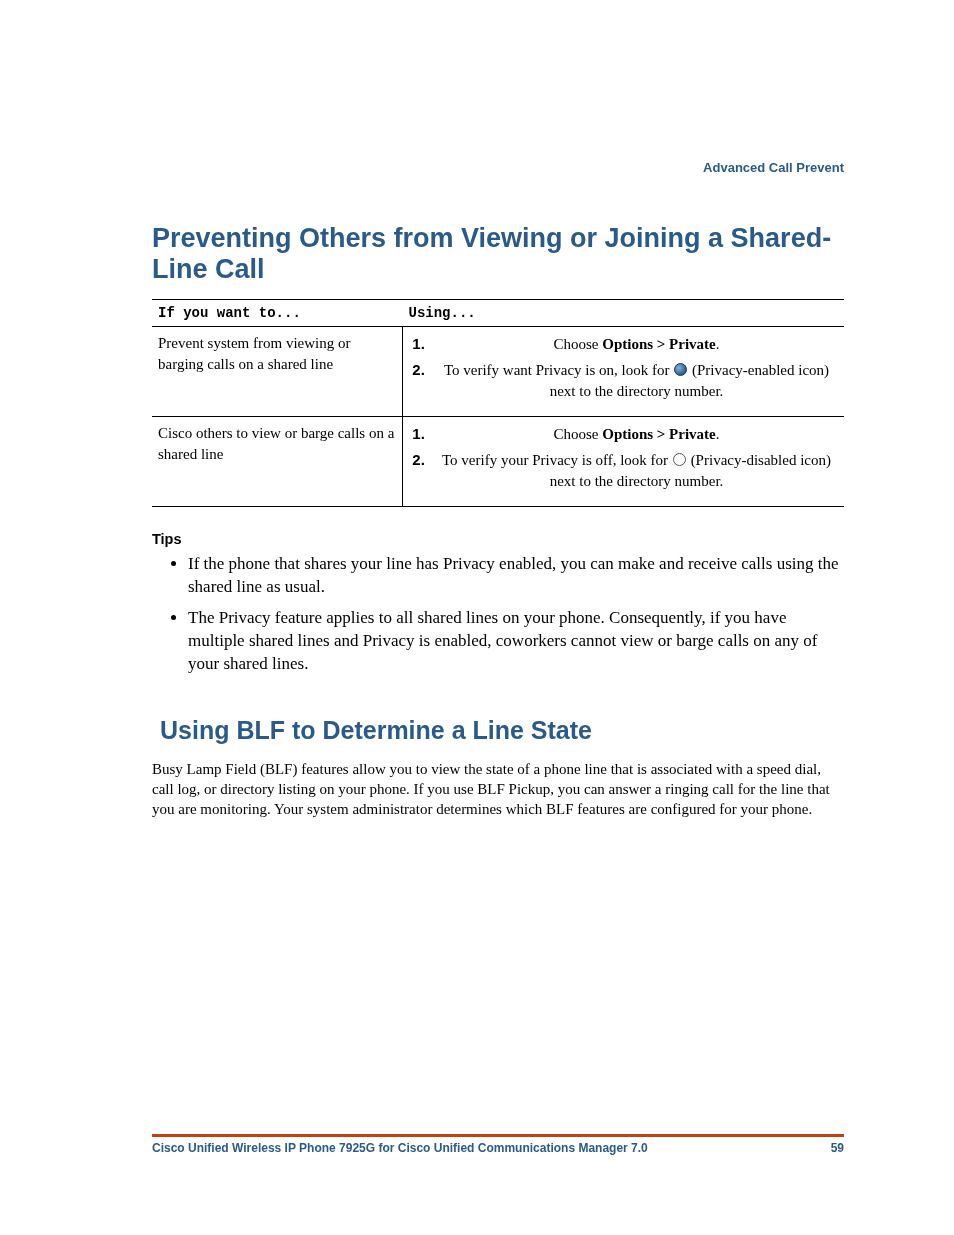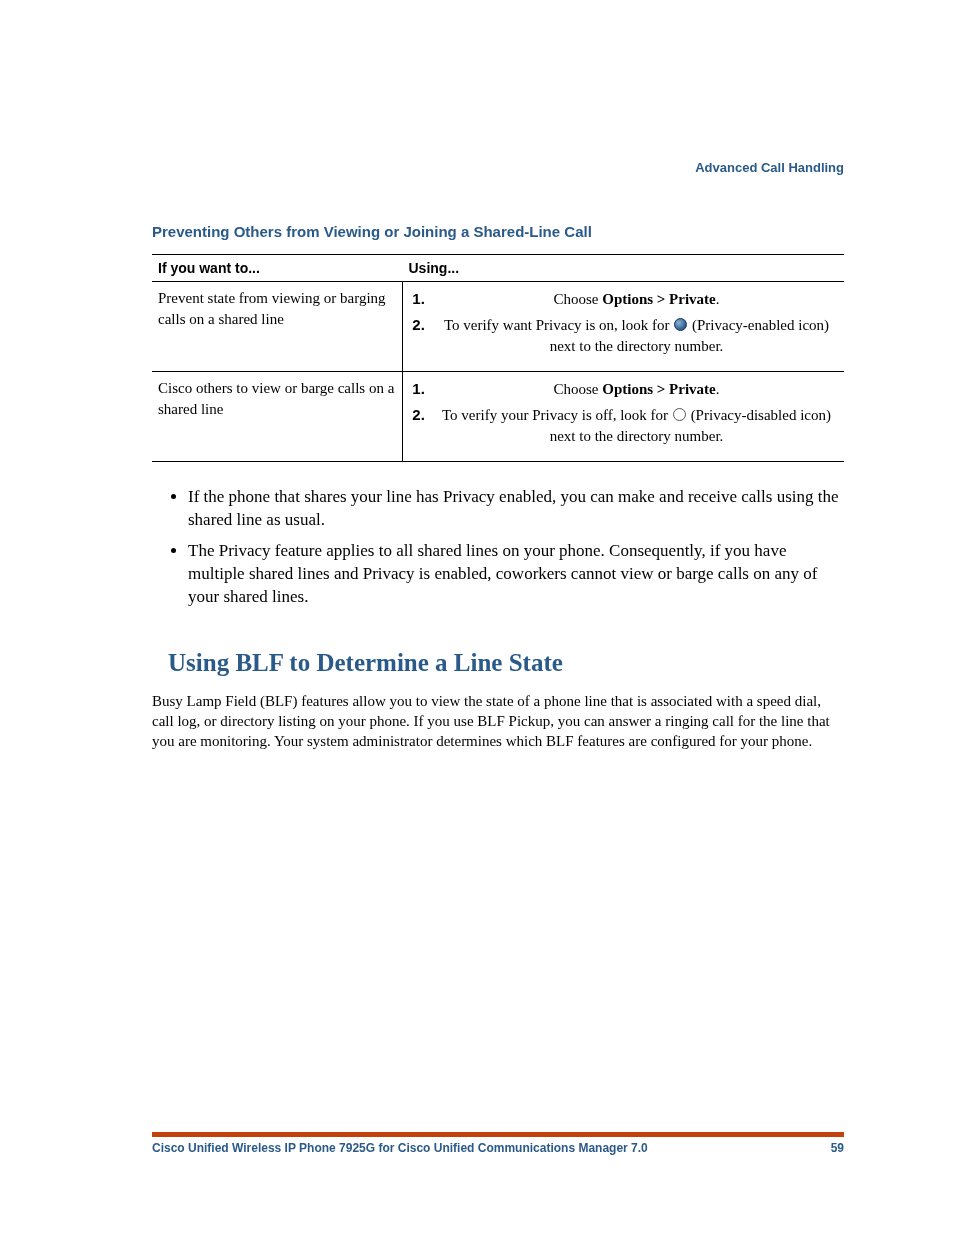--- a/index.html
+++ b/index.html
@@ -21,43 +21,43 @@
     color: #2a5a8a;
     font-family: Arial, Helvetica, sans-serif;
     font-weight: bold;
     font-size: 13px;
     margin-bottom: 48px;
   }
   h2.subheading {
     color: #2a5a8a;
     font-family: Arial, Helvetica, sans-serif;
     font-weight: bold;
-    font-size: 15px;
+    font-size: 27px;
     margin: 8px 0 14px 0;
   }
   h1.mainheading {
     color: #2a5a8a;
-    font-family: Liberation Serif, serif;
+    font-family: Liberation Sans, sans-serif;
     font-weight: bold;
     font-size: 25px;
-    margin: 0 0 14px 16px;
+    margin: 0 0 14px 8px;
   }
   p.body {
     font-size: 15px;
     line-height: 1.35;
     margin: 0 0 14px 0;
   }
   table.doc-table {
     width: 100%;
     border-collapse: collapse;
     margin-bottom: 24px;
     font-size: 15px;
   }
   table.doc-table th {
-    font-family: Liberation Sans, sans-serif;
+    font-family: Liberation Mono, monospace;
     font-weight: bold;
     font-size: 14px;
     text-align: left;
     border-top: 1px solid #000;
     border-bottom: 1px solid #000;
     padding: 5px 6px;
     margin-top: 48px;
   }
   table.doc-table td {
     border-bottom: 1px solid #000;
@@ -112,50 +112,50 @@
   }
   .icon-disabled {
     background: #fff;
     border: 1.5px solid #555;
   }
   .footer {
     position: absolute;
     bottom: 80px;
     left: 152px;
     right: 110px;
-    border-top: 5px solid #c2410c;
+    border-top: 3px solid #c2410c;
     padding-top: 4px;
     display: flex;
     justify-content: space-between;
     font-family: Arial, Helvetica, sans-serif;
     font-weight: bold;
     font-size: 12px;
     color: #2a5a8a;
   }
 </style>
 </head>
 <body>
 
 <div class="page">
 
-  <div class="header-right">Advanced Call Handling</div>
+  <div class="header-right">Advanced Call Prevent</div>
 
   <h2 class="subheading">Preventing Others from Viewing or Joining a Shared-Line Call</h2>
 
 
   <table class="doc-table">
     <thead>
       <tr>
         <th>If you want to...</th>
         <th>Using...</th>
       </tr>
     </thead>
     <tbody>
       <tr>
-        <td class="left">Prevent state from viewing or barging calls on a shared line</td>
+        <td class="left">Prevent system from viewing or barging calls on a shared line</td>
         <td>
           <ol class="steps">
             <li>
               <span>Choose </span><span class="bold">Options &gt; Private</span><span>.</span>
             </li>
             <li>
               <span>To verify want Privacy is on, look for </span><span class="icon-circle icon-enabled"></span><span> (Privacy-enabled icon) next to the directory number.</span>
             </li>
           </ol>
         </td>
@@ -169,20 +169,21 @@
             </li>
             <li>
               <span>To verify your Privacy is off, look for </span><span class="icon-circle icon-disabled"></span><span> (Privacy-disabled icon) next to the directory number.</span>
             </li>
           </ol>
         </td>
       </tr>
     </tbody>
   </table>
 
+  <div class="tips-label">Tips</div>
   <ul class="tips">
     <li>If the phone that shares your line has Privacy enabled, you can make and receive calls using the shared line as usual.</li>
     <li>The Privacy feature applies to all shared lines on your phone. Consequently, if you have multiple shared lines and Privacy is enabled, coworkers cannot view or barge calls on any of your shared lines.</li>
   </ul>
 
   <h1 class="mainheading">Using BLF to Determine a Line State</h1>
 
   <p class="body">Busy Lamp Field (BLF) features allow you to view the state of a phone line that is associated with a speed dial, call log, or directory listing on your phone. If you use BLF Pickup, you can answer a ringing call for the line that you are monitoring. Your system administrator determines which BLF features are configured for your phone.</p>
 
   <div class="footer">

